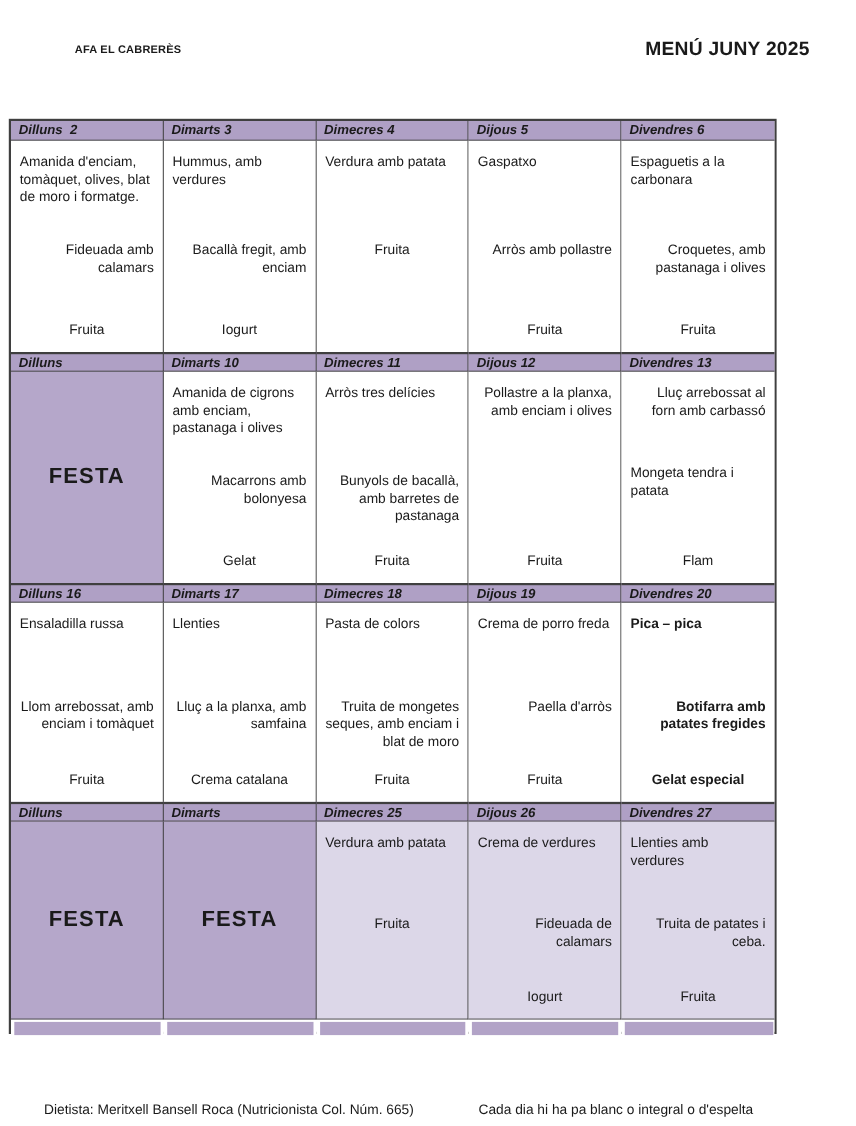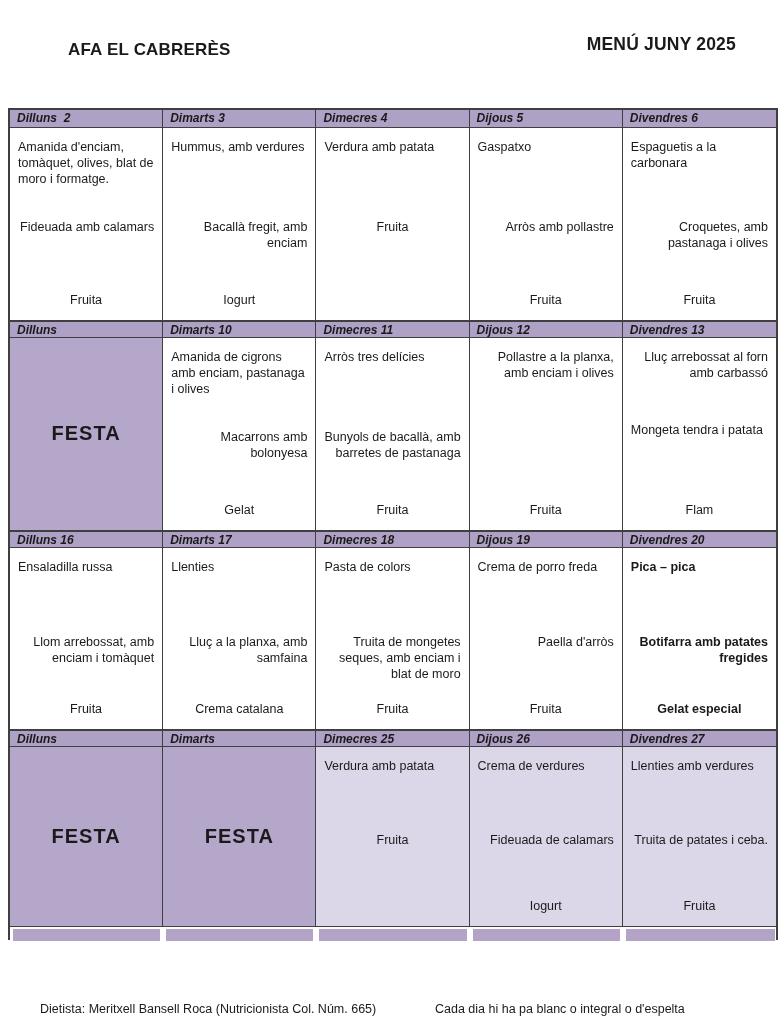--- a/index.html
+++ b/index.html
@@ -3,28 +3,28 @@
 <meta charset="utf-8">
 <style>
   html,body{margin:0;padding:0;}
   body{
     width:778px;height:1024px;position:relative;background:#ffffff;
     font-family:"Liberation Sans","DejaVu Sans",sans-serif;color:#1a1a1a;
     overflow:hidden;
   }
   .page-title-left{
     position:absolute;left:68px;top:40px;
-    font-size:17px;font-weight:bold;letter-spacing:.2px;
+    font-size:10px;font-weight:bold;letter-spacing:.2px;
   }
   .page-title-right{
     position:absolute;right:42px;top:34px;
     font-size:17.5px;font-weight:bold;letter-spacing:.2px;
   }
   .menu-table{
-    position:absolute;left:8px;top:108px;width:770px;height:832px;
+    position:absolute;left:8px;top:108px;width:698px;height:832px;
     box-sizing:border-box;border:2px solid var(--border);
     display:grid;
     grid-template-columns:repeat(5,1fr);
     grid-template-rows:18px 192px 18px 192px 18px 181px 18px 180px 15px;
     background:#ffffff;
   }
   .hcell{
     background:var(--header-purple);
     font-size:12px;font-weight:bold;font-style:italic;
     padding:1px 0 0 7px;box-sizing:border-box;

